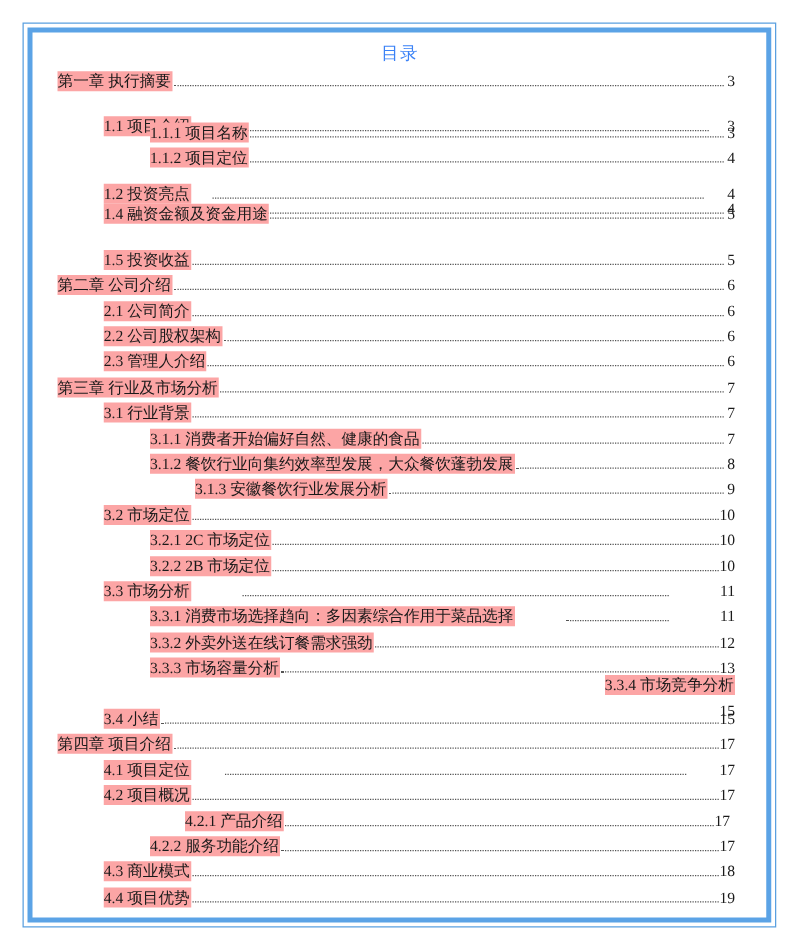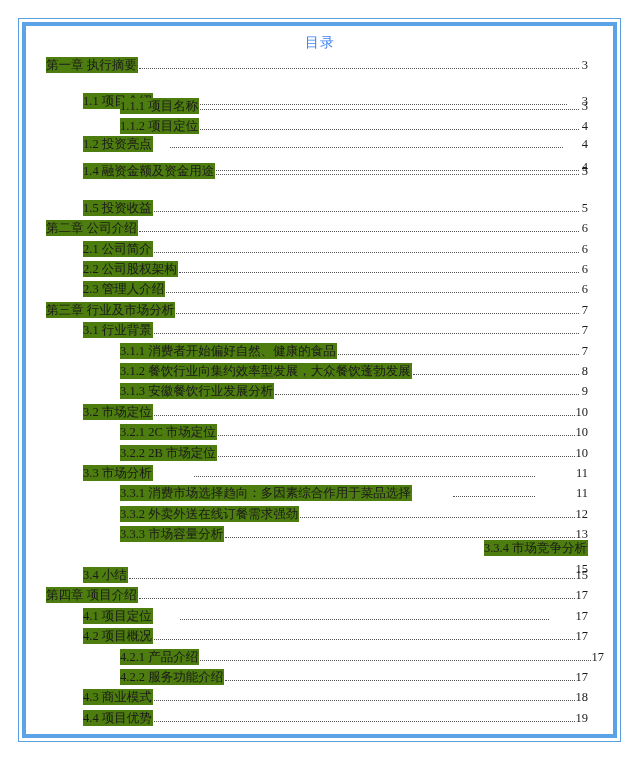--- a/index.html
+++ b/index.html
@@ -7,21 +7,21 @@
          font-family: "Liberation Serif", "DejaVu Serif", serif; color: #1a1a1a; }
   .outer-frame { position: absolute; left: 18px; top: 18px; width: 603px; height: 724px;
                  border: 1px solid #5aa0e0; box-sizing: border-box; }
   .inner-frame { position: absolute; left: 22px; top: 22px; width: 595px; height: 716px;
                  border: 4px solid #5ba3e6; box-sizing: border-box; background: #fff; }
   .toc-title { position: absolute; left: 0; right: 0; top: 34px; text-align: center;
                font-size: 14px; color: #3b82f6; letter-spacing: 1px; }
   .toc { position: absolute; left: 0; top: 53px; width: 640px; }
   .row { position: absolute; height: 20px; display: flex; align-items: flex-end;
          font-size: 12.5px; line-height: 16px; }
-  .row .label { white-space: nowrap; padding-right: 1px; background: #4d7c0f; }
+  .row .label { white-space: nowrap; padding-right: 1px; background: #fca5a5; }
   .row .leader { flex: 1; border-bottom: 1px dotted #555; margin: 0 1px 4px 1px; height: 1px; }
   .row .page { white-space: nowrap; min-width: 8px; text-align: right; }
   .lvl0 { left: 46px; }
   .lvl1 { left: 83px; }
   .lvl2 { left: 120px; }
 </style>
 </head>
 <body>
 
 <div class="outer-frame"></div>
@@ -43,21 +43,21 @@
     <div class="row lvl2" style="top: 40.8px; right: 52px; width: auto;">
       <span class="label">1.1.1  项目名称</span>
       <span class="leader"></span>
       <span class="page">3</span>
     </div>
     <div class="row lvl2" style="top: 61.2px; right: 52px; width: auto;">
       <span class="label">1.1.2  项目定位</span>
       <span class="leader"></span>
       <span class="page">4</span>
     </div>
-    <div class="row lvl1" style="top: 79px; right: 52px; width: auto; gap: 16px;">
+    <div class="row lvl1" style="top: 90px; right: 52px; width: auto; gap: 16px;">
       <span class="label">1.2  投资亮点</span>
       <span class="leader"></span>
       <span class="page">4</span>
     </div>
     <div class="row lvl1" style="top: 102px; right: 52px; width: auto;">
       <span class="leader"></span>
       <span class="page">4</span>
     </div>
     <div class="row lvl1" style="top: 106px; right: 52px; width: auto;">
       <span class="label">1.4  融资金额及资金用途</span>
@@ -102,21 +102,21 @@
     <div class="row lvl2" style="top: 285.6px; right: 52px; width: auto;">
       <span class="label">3.1.1  消费者开始偏好自然、健康的食品</span>
       <span class="leader"></span>
       <span class="page">7</span>
     </div>
     <div class="row lvl2" style="top: 306px; right: 52px; width: auto;">
       <span class="label">3.1.2  餐饮行业向集约效率型发展，大众餐饮蓬勃发展</span>
       <span class="leader"></span>
       <span class="page">8</span>
     </div>
-    <div class="row lvl2" style="top: 326.4px; right: 52px; width: auto;">
+    <div class="row lvl2" style="top: 326.4px; right: 52px; width: auto; margin-left: 36px;">
       <span class="label">3.1.3  安徽餐饮行业发展分析</span>
       <span class="leader"></span>
       <span class="page">9</span>
     </div>
     <div class="row lvl1" style="top: 346.8px; right: 52px; width: auto;">
       <span class="label">3.2  市场定位</span>
       <span class="leader"></span>
       <span class="page">10</span>
     </div>
     <div class="row lvl2" style="top: 367.2px; right: 52px; width: auto;">
@@ -167,21 +167,21 @@
     <div class="row lvl1" style="top: 550.8px; right: 52px; width: auto; gap: 26px;">
       <span class="label">4.1  项目定位</span>
       <span class="leader"></span>
       <span class="page">17</span>
     </div>
     <div class="row lvl1" style="top: 571.2px; right: 52px; width: auto;">
       <span class="label">4.2  项目概况</span>
       <span class="leader"></span>
       <span class="page">17</span>
     </div>
-    <div class="row lvl2" style="top: 591.6px; right: 36px; width: auto;">
+    <div class="row lvl2" style="top: 591.6px; right: 56px; width: auto; margin-left: 28px;">
       <span class="label">4.2.1  产品介绍</span>
       <span class="leader"></span>
       <span class="page">17</span>
     </div>
     <div class="row lvl2" style="top: 612px; right: 52px; width: auto;">
       <span class="label">4.2.2  服务功能介绍</span>
       <span class="leader"></span>
       <span class="page">17</span>
     </div>
     <div class="row lvl1" style="top: 632.4px; right: 52px; width: auto;">

